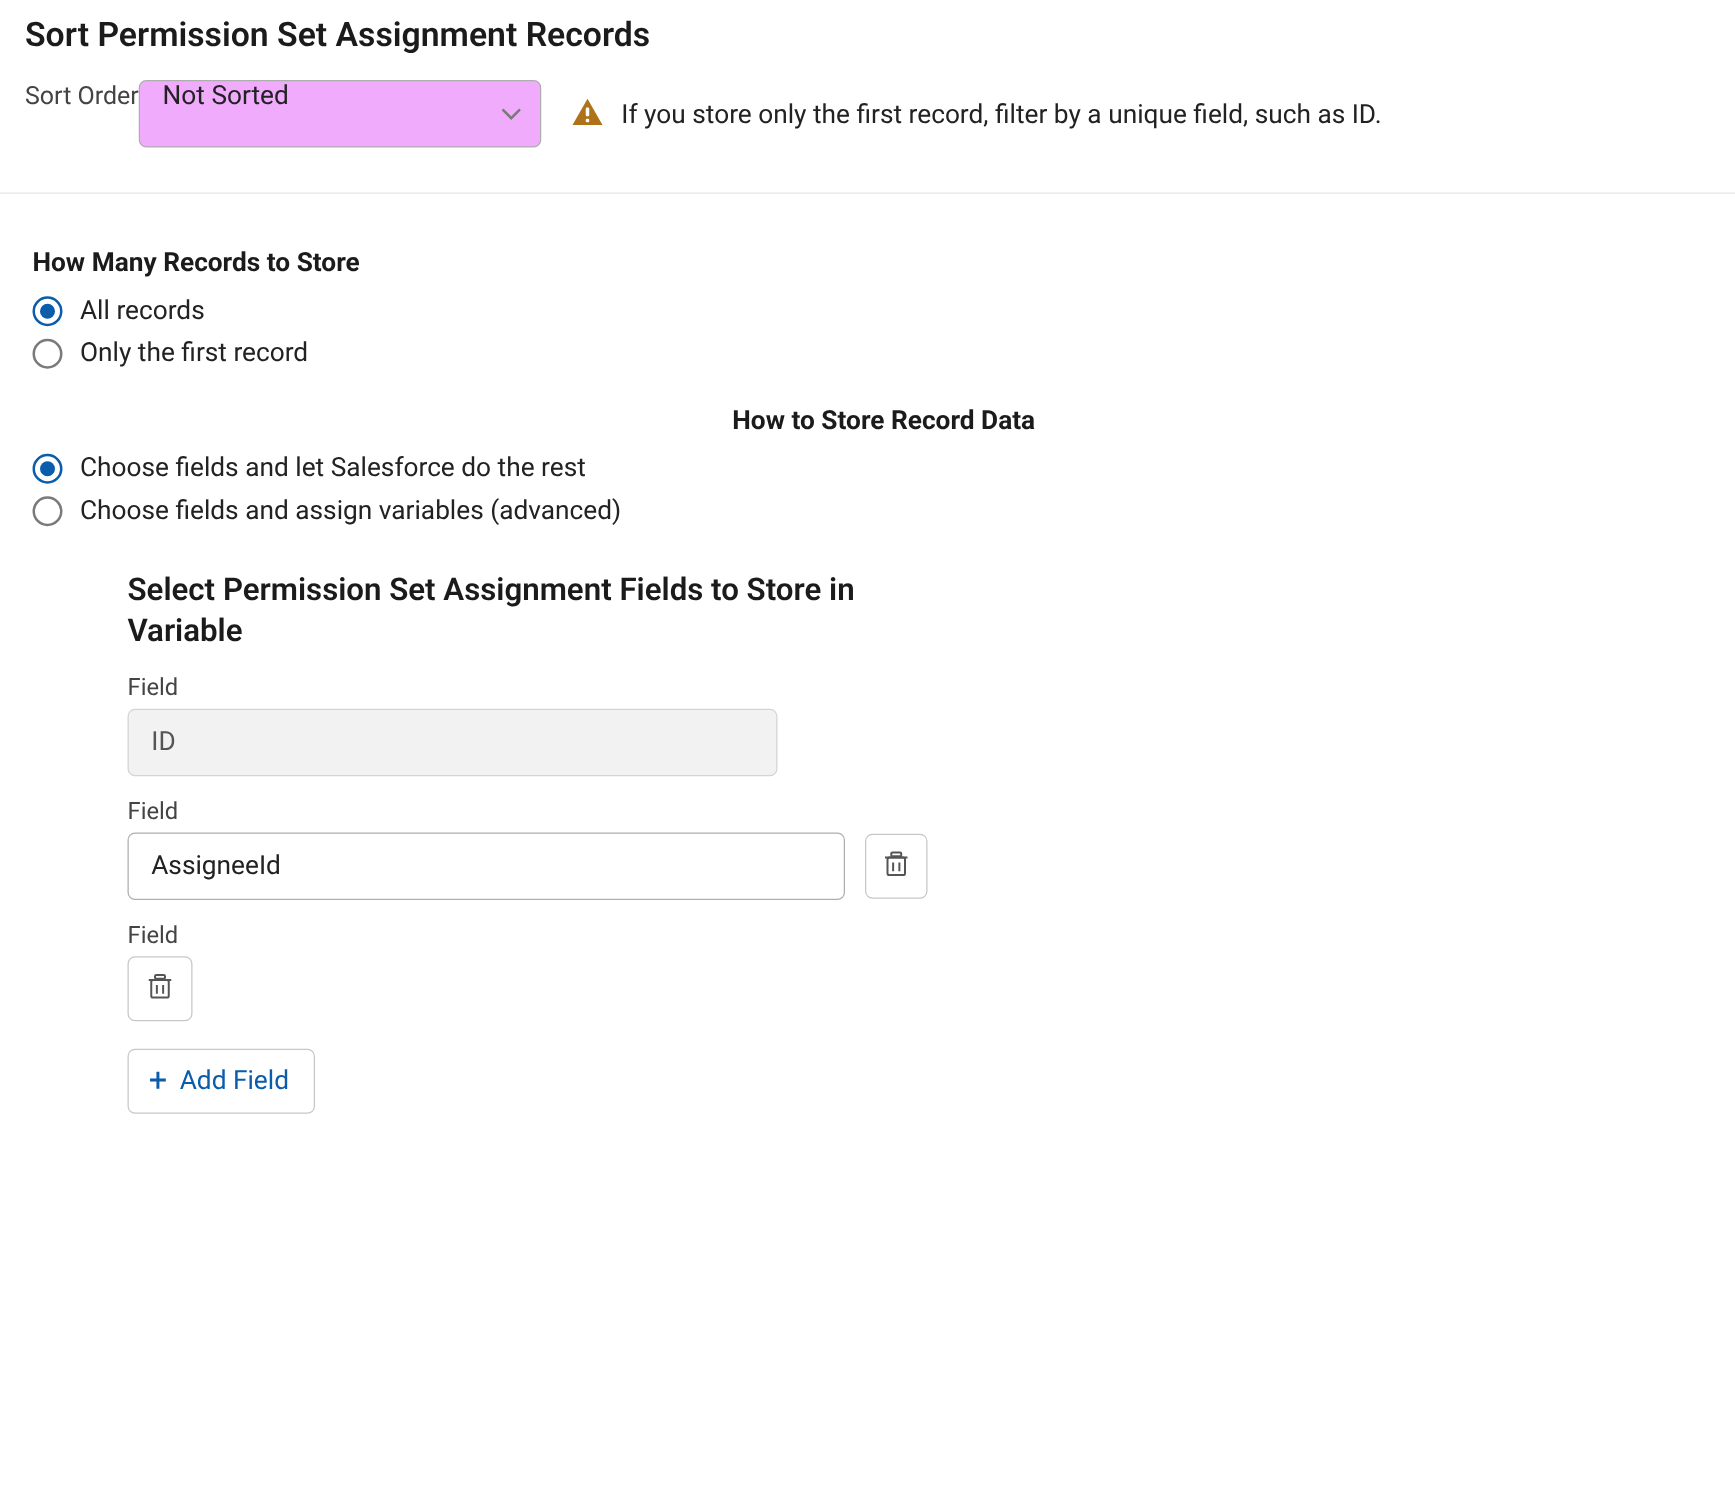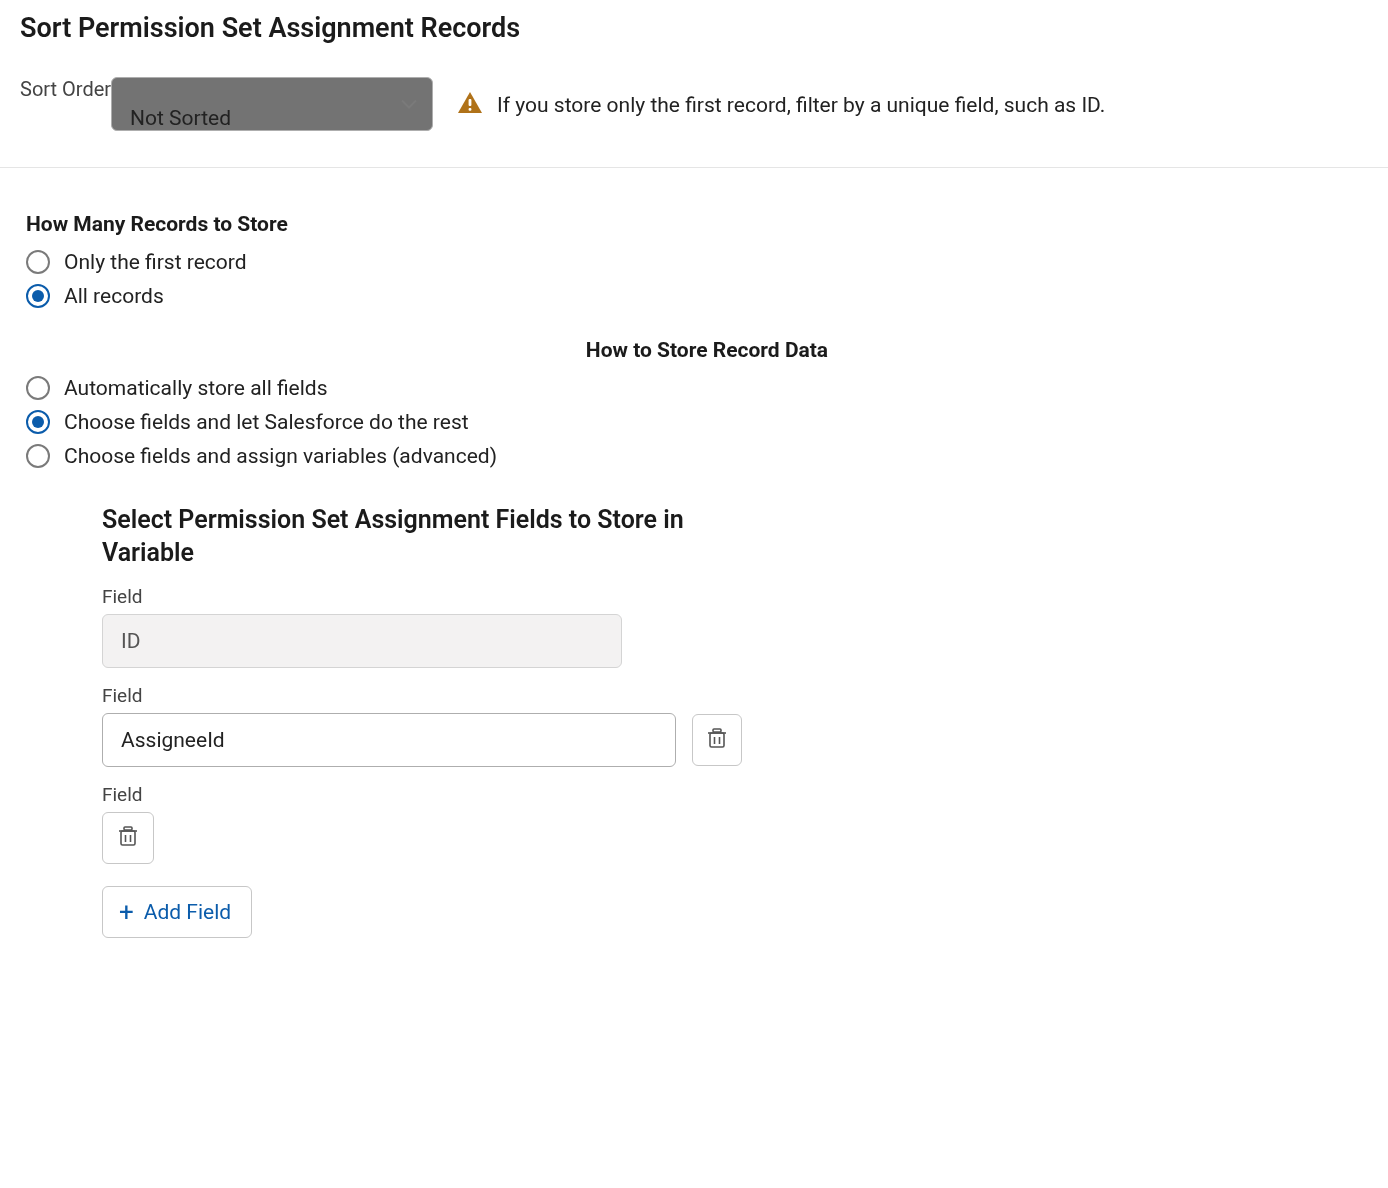--- a/index.html
+++ b/index.html
@@ -11,21 +11,21 @@
     background: #fff;
     font-size: 16px;
   }
   .page {
     width: 1388px;
     padding: 12px 0 40px 0;
   }
   .section-title {
     font-size: 27px;
     font-weight: 600;
-    margin: 0 0 33px 20px;
+    margin: 0 0 20px 20px;
     color: #1b1b1b;
   }
   .sort-row {
     display: flex;
     align-items: flex-end;
     gap: 24px;
     margin-left: 20px;
     margin-bottom: 36px;
   }
   .field-block { display: flex; flex-direction: row; }
@@ -36,26 +36,26 @@
   }
   .select-wrap {
     position: relative;
     width: 322px;
   }
   .select {
     width: 100%;
     height: 54px;
     border: 1px solid #aeaeae;
     border-radius: 6px;
-    background: #737373;
+    background: #f0abfc;
     padding: 0 65px 0 18px;
     font-size: 21px;
     color: #222;
     display: flex;
-    align-items: flex-end;
+    align-items: flex-start;
     cursor: pointer;
   }
   .select-caret {
     position: absolute;
     right: 16px;
     top: 50%;
     transform: translateY(-50%);
     pointer-events: none;
   }
   .warning-row {
@@ -217,39 +217,35 @@
       <span class="warning-text">If you store only the first record, filter by a unique field, such as ID.</span>
     </div>
   </div>
 
   <hr class="divider">
 
   <div class="group">
     <div class="group-heading">How Many Records to Store</div>
     <div id="records-radios">
         <div class="radio-row">
-          <span class="radio-outer"></span>
-          <span class="radio-label">Only the first record</span>
-        </div>
-        <div class="radio-row">
           <span class="radio-outer selected">
             <span class="radio-inner"></span>
           </span>
           <span class="radio-label">All records</span>
         </div>
+        <div class="radio-row">
+          <span class="radio-outer"></span>
+          <span class="radio-label">Only the first record</span>
+        </div>
       </div>
   </div>
 
   <div class="group" style="margin-top:30px;text-align:center;">
     <div class="group-heading">How to Store Record Data</div>
     <div id="store-radios">
-        <div class="radio-row">
-          <span class="radio-outer"></span>
-          <span class="radio-label">Automatically store all fields</span>
-        </div>
         <div class="radio-row">
           <span class="radio-outer selected">
             <span class="radio-inner"></span>
           </span>
           <span class="radio-label">Choose fields and let Salesforce do the rest</span>
         </div>
         <div class="radio-row">
           <span class="radio-outer"></span>
           <span class="radio-label">Choose fields and assign variables (advanced)</span>
         </div>

